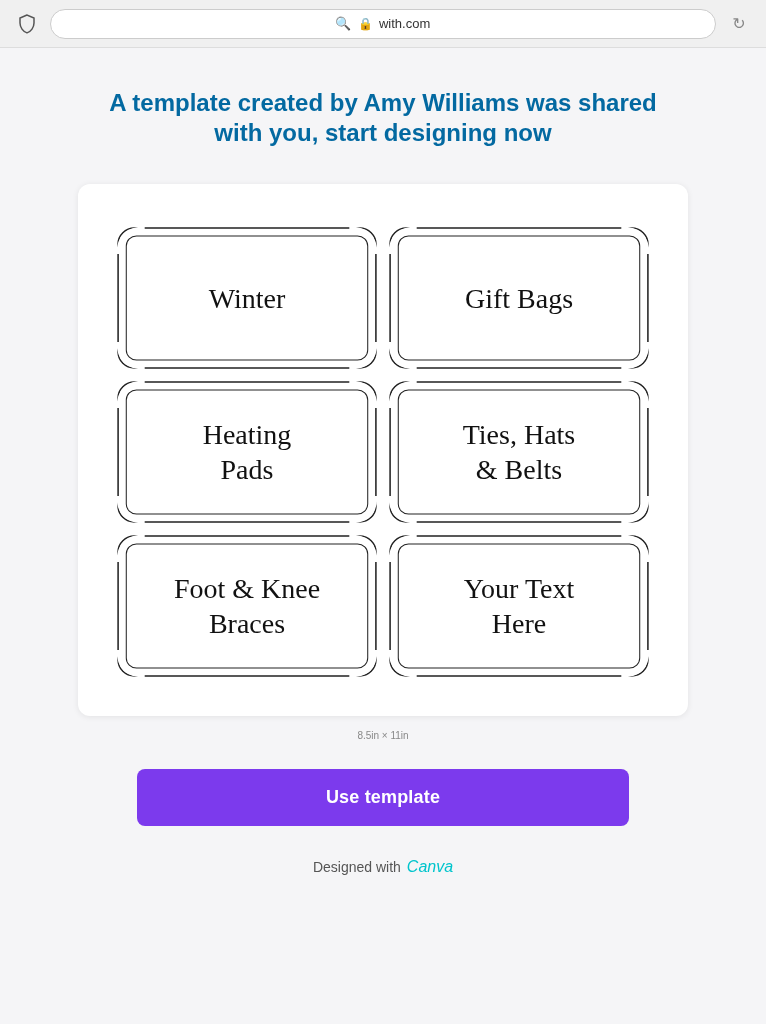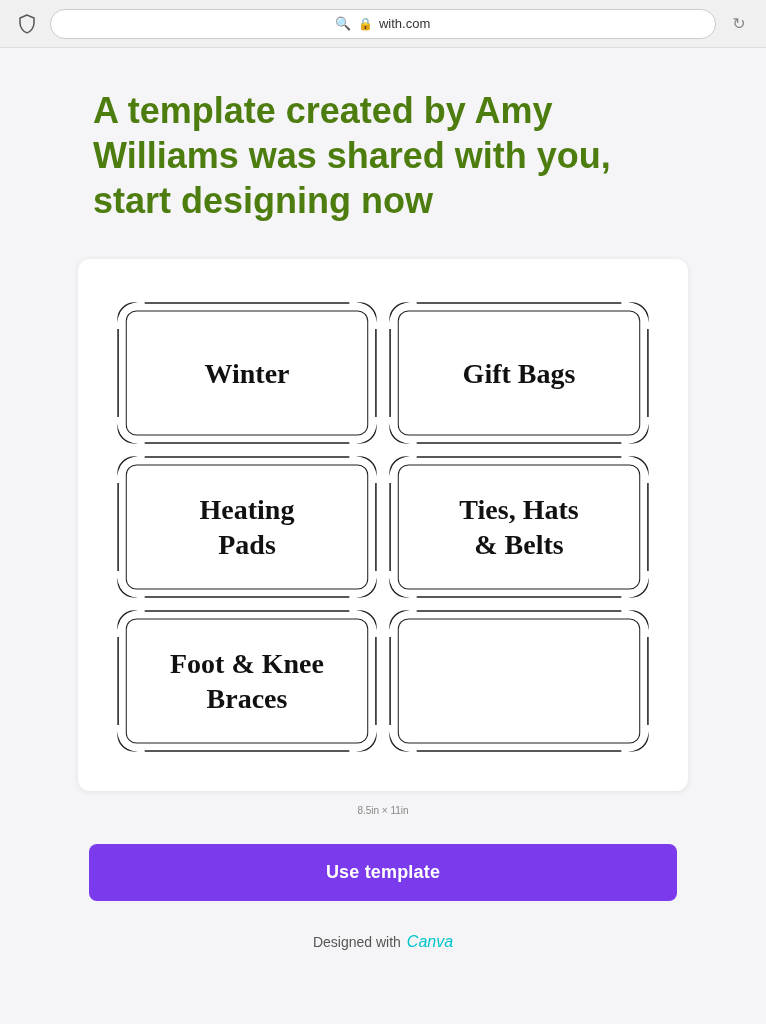--- a/index.html
+++ b/index.html
@@ -56,23 +56,24 @@
     
     .page-content {
       background: #f5f5f7;
       padding: 40px 20px 40px;
       display: flex;
       flex-direction: column;
       align-items: center;
     }
 
     .page-title {
-      font-size: 36px;
+      font-size: 24px;
       font-weight: 800;
-      color: #4d7c0f;
+      color: #0369a1;
+      text-align: center;
       line-height: 1.25;
       max-width: 580px;
       margin-bottom: 36px;
     }
 
     
     .preview-card {
       background: #fff;
       border-radius: 12px;
       padding: 40px 36px 36px;
@@ -87,21 +88,20 @@
       gap: 6px;
     }
 
     .label-cell {
       position: relative;
       display: flex;
       align-items: center;
       justify-content: center;
       min-height: 148px;
       background: #fff;
-      font-weight: bold;
     }
 
     
     .label-border {
       position: absolute;
       inset: 0;
     }
 
     .label-border svg {
       width: 100%;
@@ -123,21 +123,21 @@
     .dimensions {
       text-align: center;
       margin-top: 14px;
       font-size: 10px;
       color: #888;
     }
 
     
     .use-template-btn {
       margin-top: 28px;
-      width: 588px;
+      width: 492px;
       background: #7c3aed;
       color: #fff;
       border: none;
       border-radius: 8px;
       padding: 18px 0;
       font-size: 18px;
       font-weight: 600;
       cursor: pointer;
       letter-spacing: 0.01em;
     }
@@ -263,20 +263,22 @@
         <div class="label-border">
           <svg viewBox="0 0 260 148" preserveAspectRatio="none">
             <rect x="4" y="4" width="252" height="140" rx="16" ry="16" fill="none" stroke="#222" stroke-width="1.5"></rect>
             <rect x="12" y="12" width="236" height="124" rx="10" ry="10" fill="none" stroke="#222" stroke-width="1"></rect>
             <path d="M4,30 Q4,4 30,4" fill="none" stroke="#fff" stroke-width="3"></path>
             <path d="M230,4 Q256,4 256,30" fill="none" stroke="#fff" stroke-width="3"></path>
             <path d="M256,118 Q256,144 230,144" fill="none" stroke="#fff" stroke-width="3"></path>
             <path d="M30,144 Q4,144 4,118" fill="none" stroke="#fff" stroke-width="3"></path>
           </svg>
         </div>
+        <span class="label-text" style="white-space:pre-line;">Your Text
+Here</span>
       </div>
 
     </div>
   </div>
 
   <p class="dimensions">8.5in × 11in</p>
 
   <button class="use-template-btn">Use template</button>
 
   <div class="designed-with">

